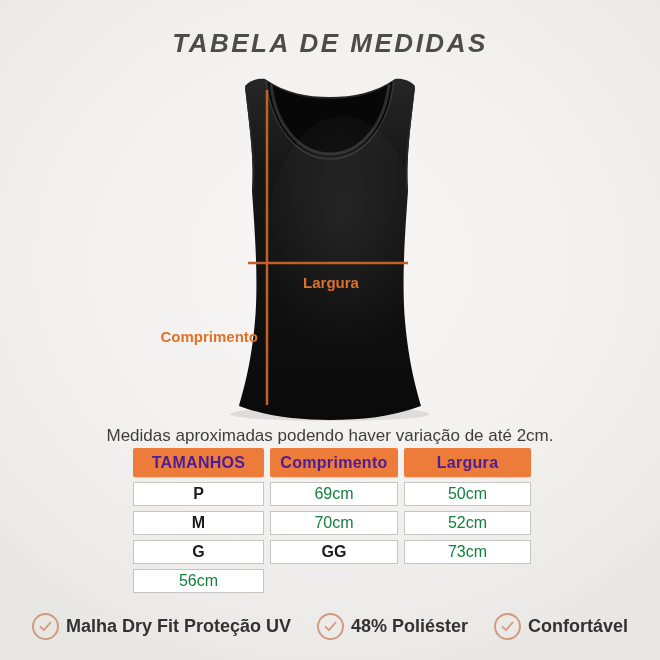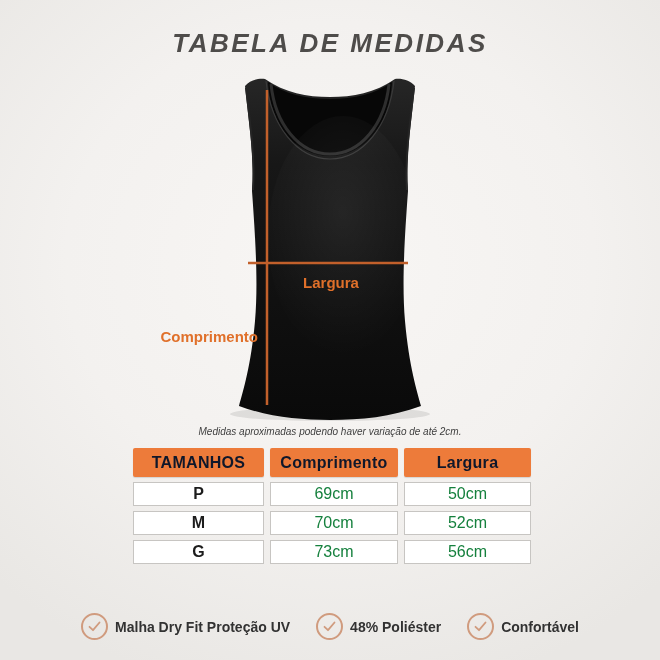--- a/index.html
+++ b/index.html
@@ -13,51 +13,51 @@
     position:absolute; top:28px; left:0; right:0;
     text-align:center; font-size:26px; font-weight:bold;
     letter-spacing:2.5px; color:#4e4c4a;font-style:italic;
   }
   .shirt-wrap { position:absolute; left:205px; top:76px; width:250px; height:345px; }
   .measure-label { position:absolute; font-weight:bold; font-size:15px; color:#e0702a; }
   .label-largura { left:281px; top:274px; width:100px; text-align:center; }
   .label-comprimento { left:148px; top:328px; width:110px; text-align:right; }
   .note {
     position:absolute; top:426px; left:0; right:0;
-    text-align:center; font-size:10px; color:#3e3e3e;font-style:italic;
+    text-align:center; font-size:17px; color:#3e3e3e;
   }
   .size-table {
     position:absolute; left:133px; top:448px;
     display:grid;
     grid-template-columns:131px 128px 127px;
     grid-template-rows:29px 24px 24px 24px 24px;
     column-gap:6px; row-gap:5px;
   }
   .hcell {
-    background:#ed7b3a; color:#0f172a; font-weight:bold; font-size:16px;
+    background:#ed7b3a; color:#4c1d95; font-weight:bold; font-size:16px;
     display:flex; align-items:center; justify-content:center;
     border-radius:2px; letter-spacing:0.3px;
     box-shadow:0 1px 1px rgba(0,0,0,0.12);
   }
   .cell {
     background:#ffffff; border:1px solid #c7c5c2;
     display:flex; align-items:center; justify-content:center;
     font-size:16px; color:#15803d;
   }
   .cell.size { font-weight:bold; color:#1c1c1c; }
   .features {
     position:absolute; top:613px; left:0; right:0;
     display:flex; justify-content:center; align-items:center; gap:26px;
   }
   .feature { display:flex; align-items:center; gap:7px; }
   .check-circle {
     width:27px; height:27px; border:2px solid #d09b7e; border-radius:50%;
     display:flex; align-items:center; justify-content:center; flex:0 0 auto;
   }
-  .feature-label { font-size:14px; font-weight:bold; color:#323232; white-space:nowrap; }
+  .feature-label { font-size:18px; font-weight:bold; color:#323232; white-space:nowrap; }
 </style>
 </head>
 <body>
 
 <div class="stage">
 
   <div class="title">TABELA DE MEDIDAS</div>
 
   <div class="shirt-wrap">
     <svg width="250" height="345" viewBox="0 0 250 345">
@@ -125,20 +125,21 @@
     <div class="cell size">P</div>
     <div class="cell">69cm</div>
     <div class="cell">50cm</div>
 
     <div class="cell size">M</div>
     <div class="cell">70cm</div>
     <div class="cell">52cm</div>
 
     <div class="cell size">G</div>
 
+    <div class="cell size">GG</div>
     <div class="cell">73cm</div>
     <div class="cell">56cm</div>
   </div>
 
   <div class="features">
     <div class="feature">
       <span class="check-circle">
         <svg width="15" height="13" viewBox="0 0 15 13">
             <path d="M2.5 6.8 L6 10.2 L12.5 2.5" fill="none" stroke="#d09b7e" stroke-width="1.8" stroke-linecap="round" stroke-linejoin="round"></path>
           </svg>

